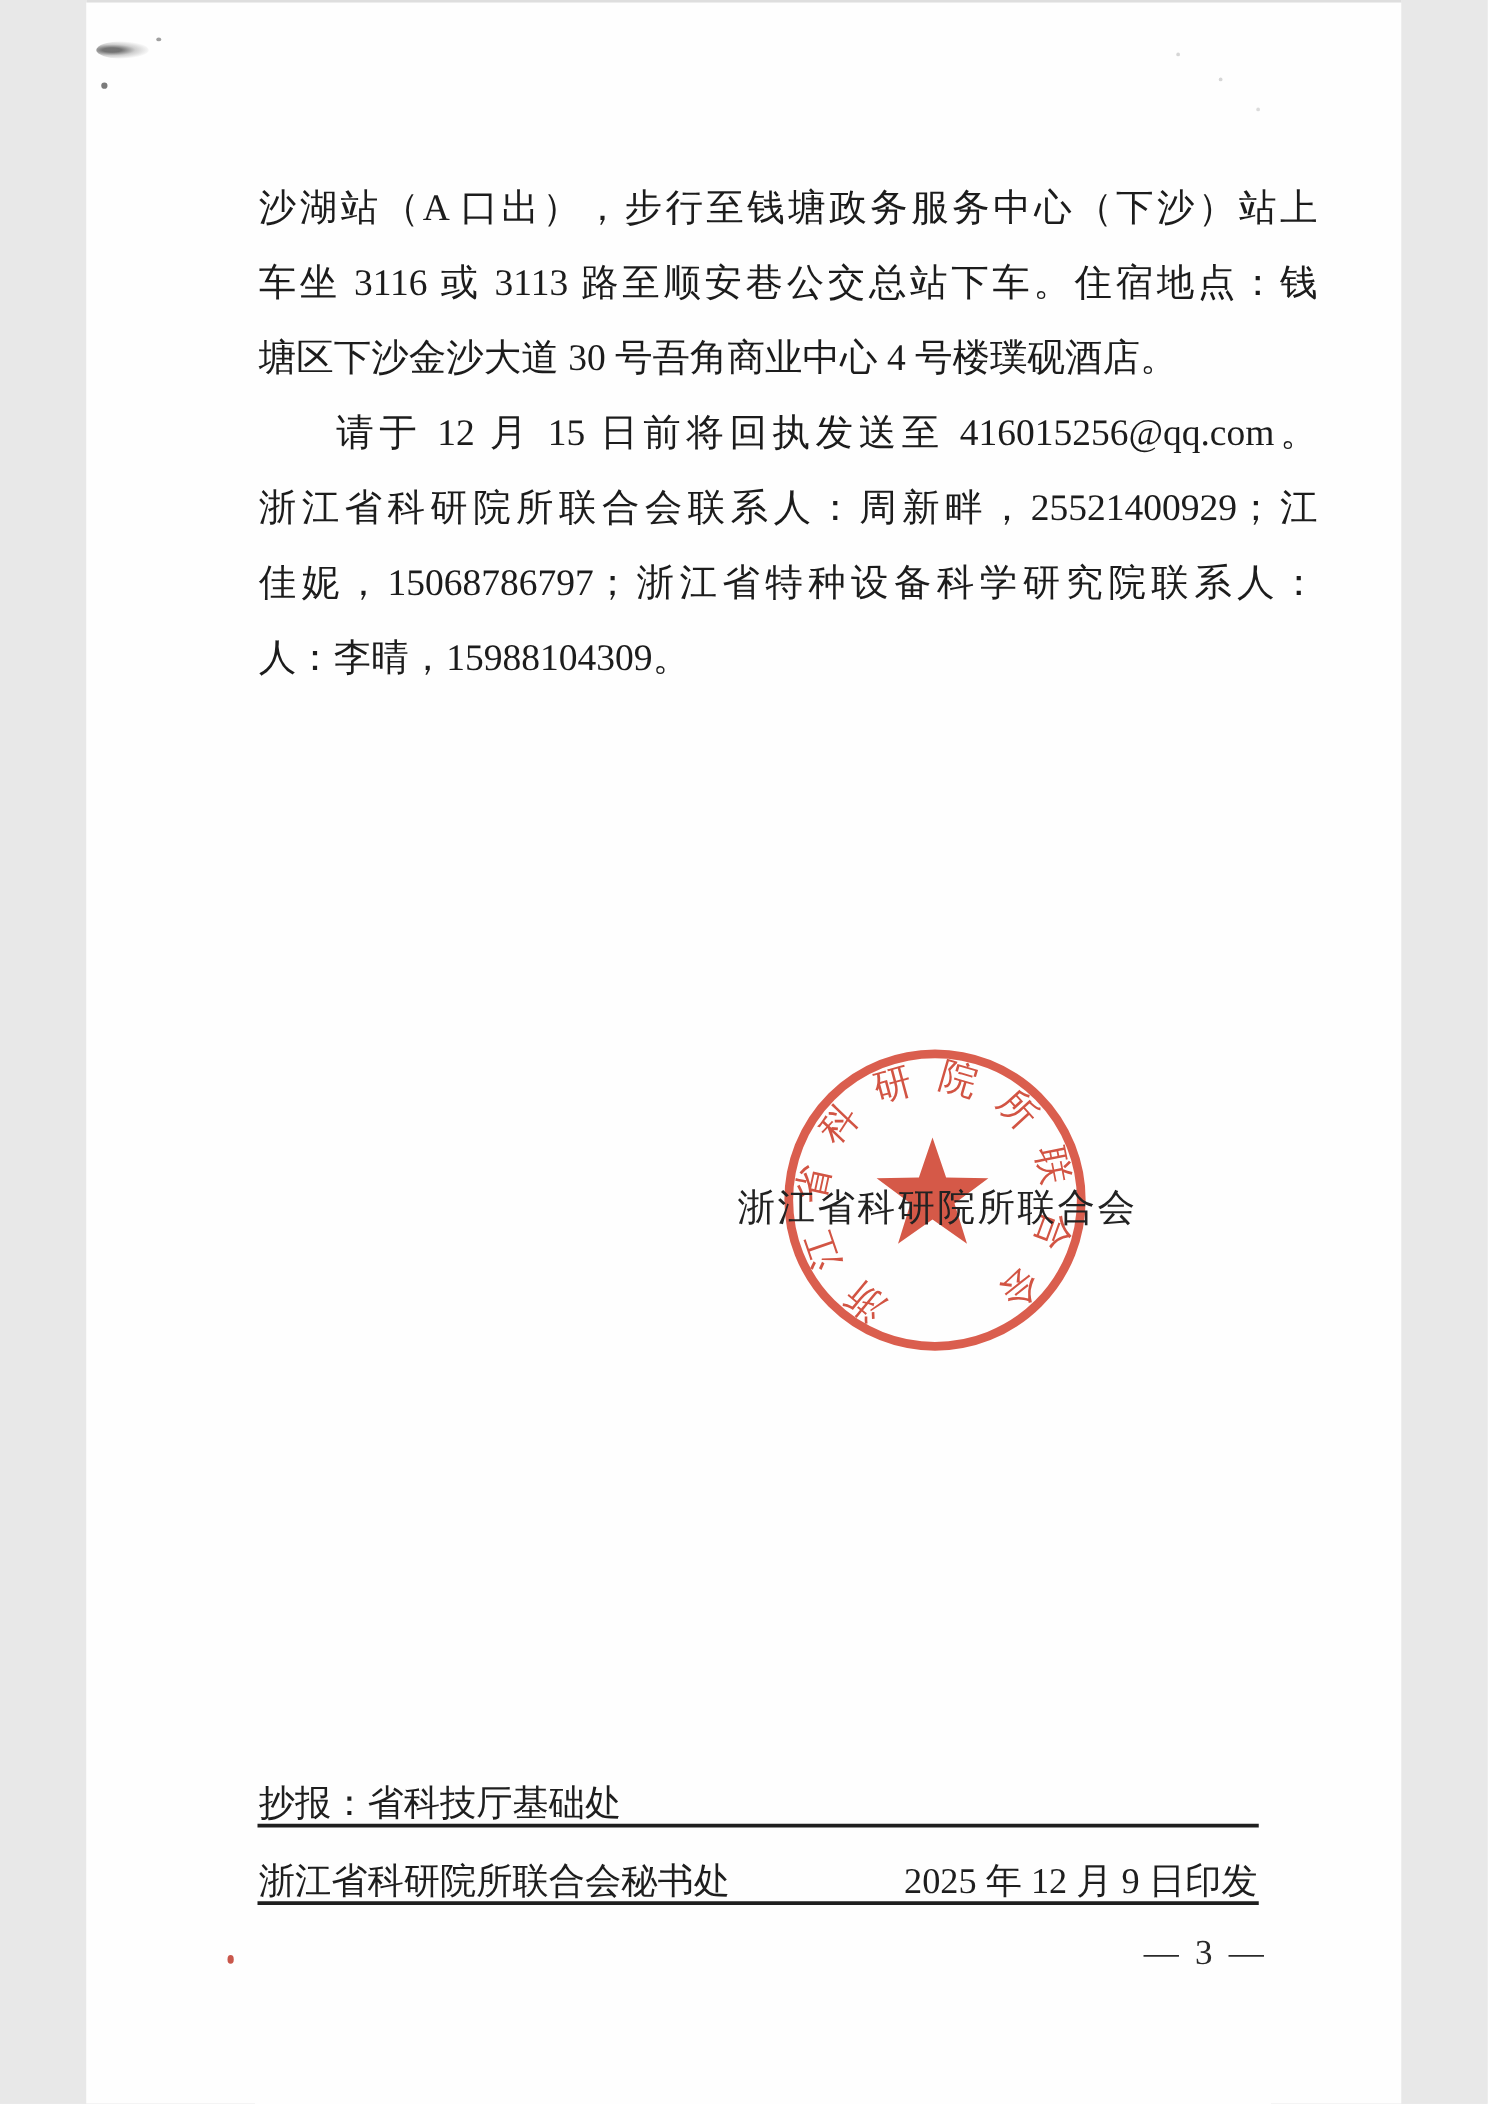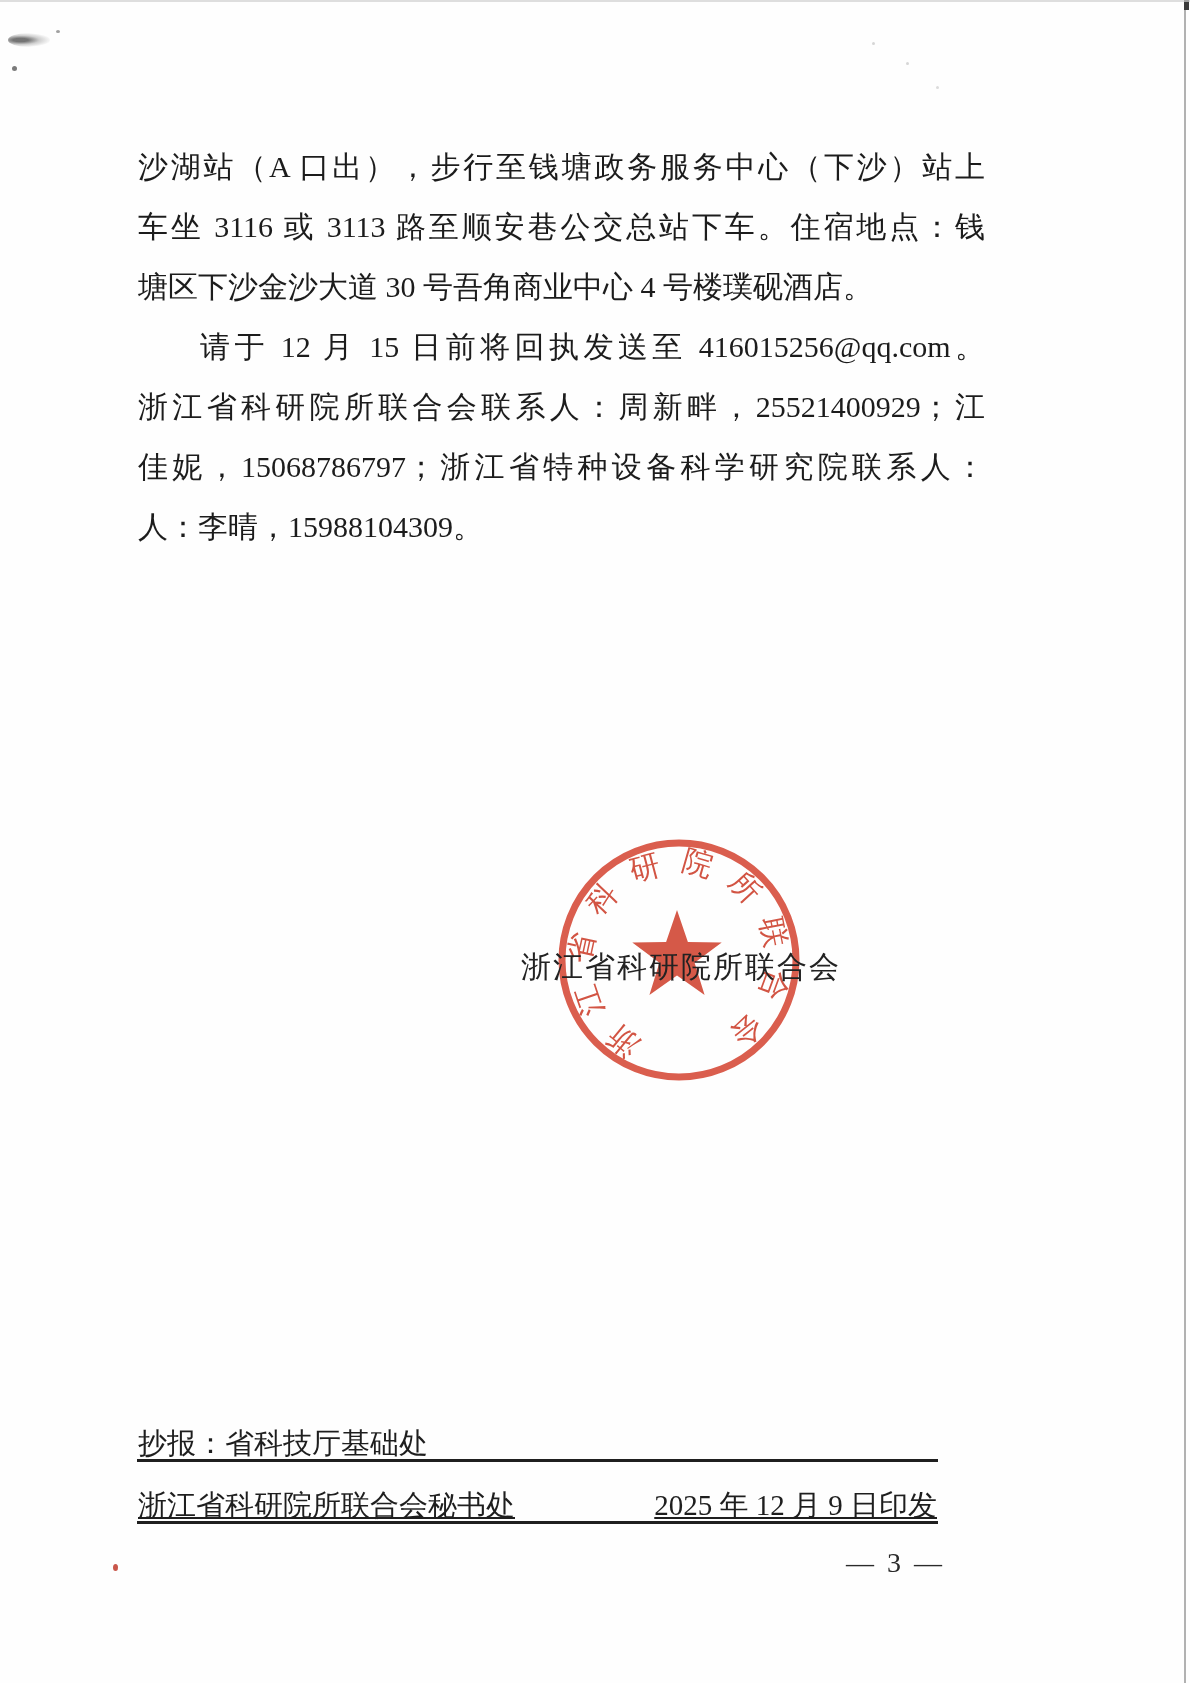--- a/index.html
+++ b/index.html
@@ -1,18 +1,18 @@
 <!DOCTYPE html>
 <html><head>
 <meta charset="utf-8">
 <style>
   html,body{margin:0;padding:0;background:#e8e8e8;}
   .page{
     position:relative;
-    width:1190px;height:1683px;
+    width:1052px;height:1683px;
     margin:0 auto;
     background:#fefefe;
     overflow:hidden;
     font-family:"Liberation Serif","DejaVu Serif",serif;
     color:#1e1e1e;
   }
   
   .body-text{
     position:absolute;left:138px;top:137px;width:847px;
     font-size:30px;line-height:60px;color:#1c1c1c;
@@ -34,21 +34,21 @@
   }
   
   .seal{position:absolute;left:554px;top:835px;width:250px;height:250px;z-index:2;opacity:.88;}
   
   .footer-cc{position:absolute;left:138px;top:1426px;height:34px;line-height:34px;font-size:29px;white-space:nowrap;}
   .rule{position:absolute;left:137px;width:801px;height:3px;background:#1f1f1f;}
   .rule1{top:1459px;}
   .rule2{top:1521px;}
   .footer-row{
     position:absolute;left:138px;top:1488px;width:799px;height:34px;line-height:34px;
-    display:flex;justify-content:space-between;font-size:29px;white-space:nowrap;text-decoration:underline;
+    display:flex;justify-content:space-between;font-size:29px;white-space:nowrap;
   }
   .page-num{
     position:absolute;left:846px;top:1546px;height:34px;line-height:34px;
     font-size:28px;letter-spacing:3px;color:#2a2a2a;white-space:nowrap;
   }
   
   .edge-right{position:absolute;left:1184px;top:0;width:2px;height:1683px;background:#a8a8a8;opacity:.9;}
   .edge-right-top{position:absolute;left:1184px;top:0;width:5px;height:10px;background:#3a3a3a;}
   .edge-top{position:absolute;left:0;top:0;width:1190px;height:2px;background:#d0d0d0;opacity:.7;}
   .smudge1{position:absolute;left:8px;top:33px;width:42px;height:14px;border-radius:50%;

